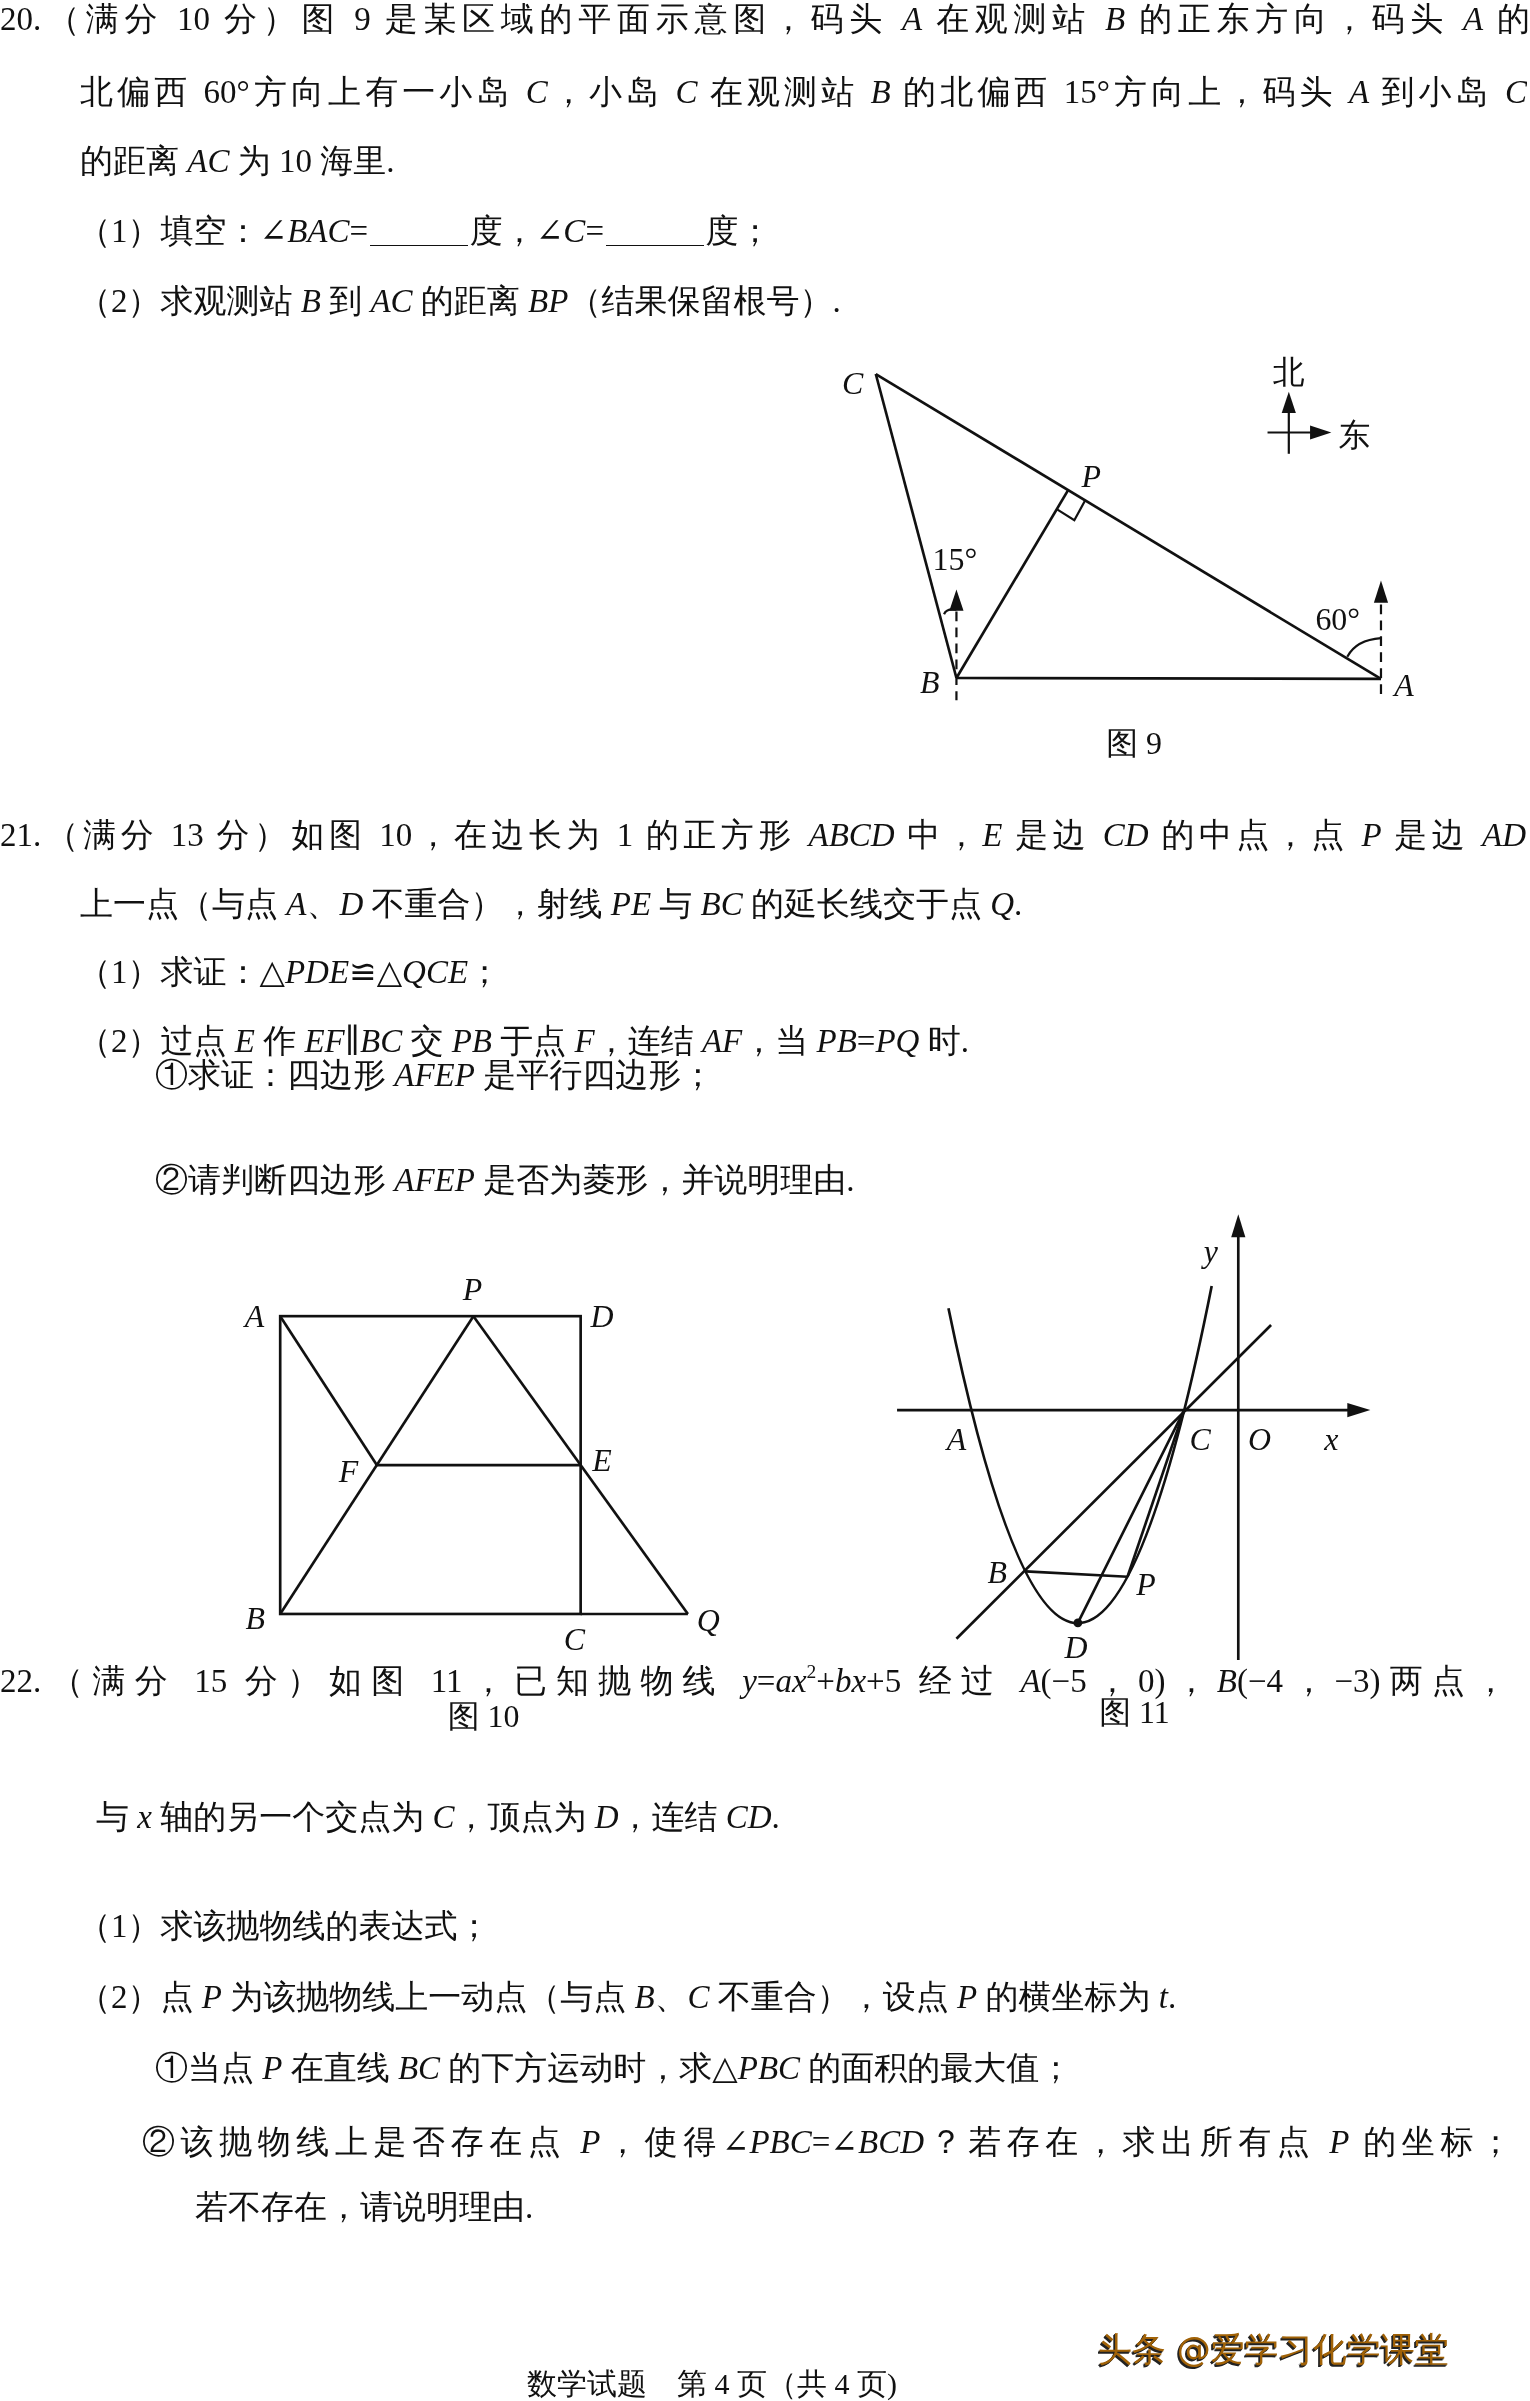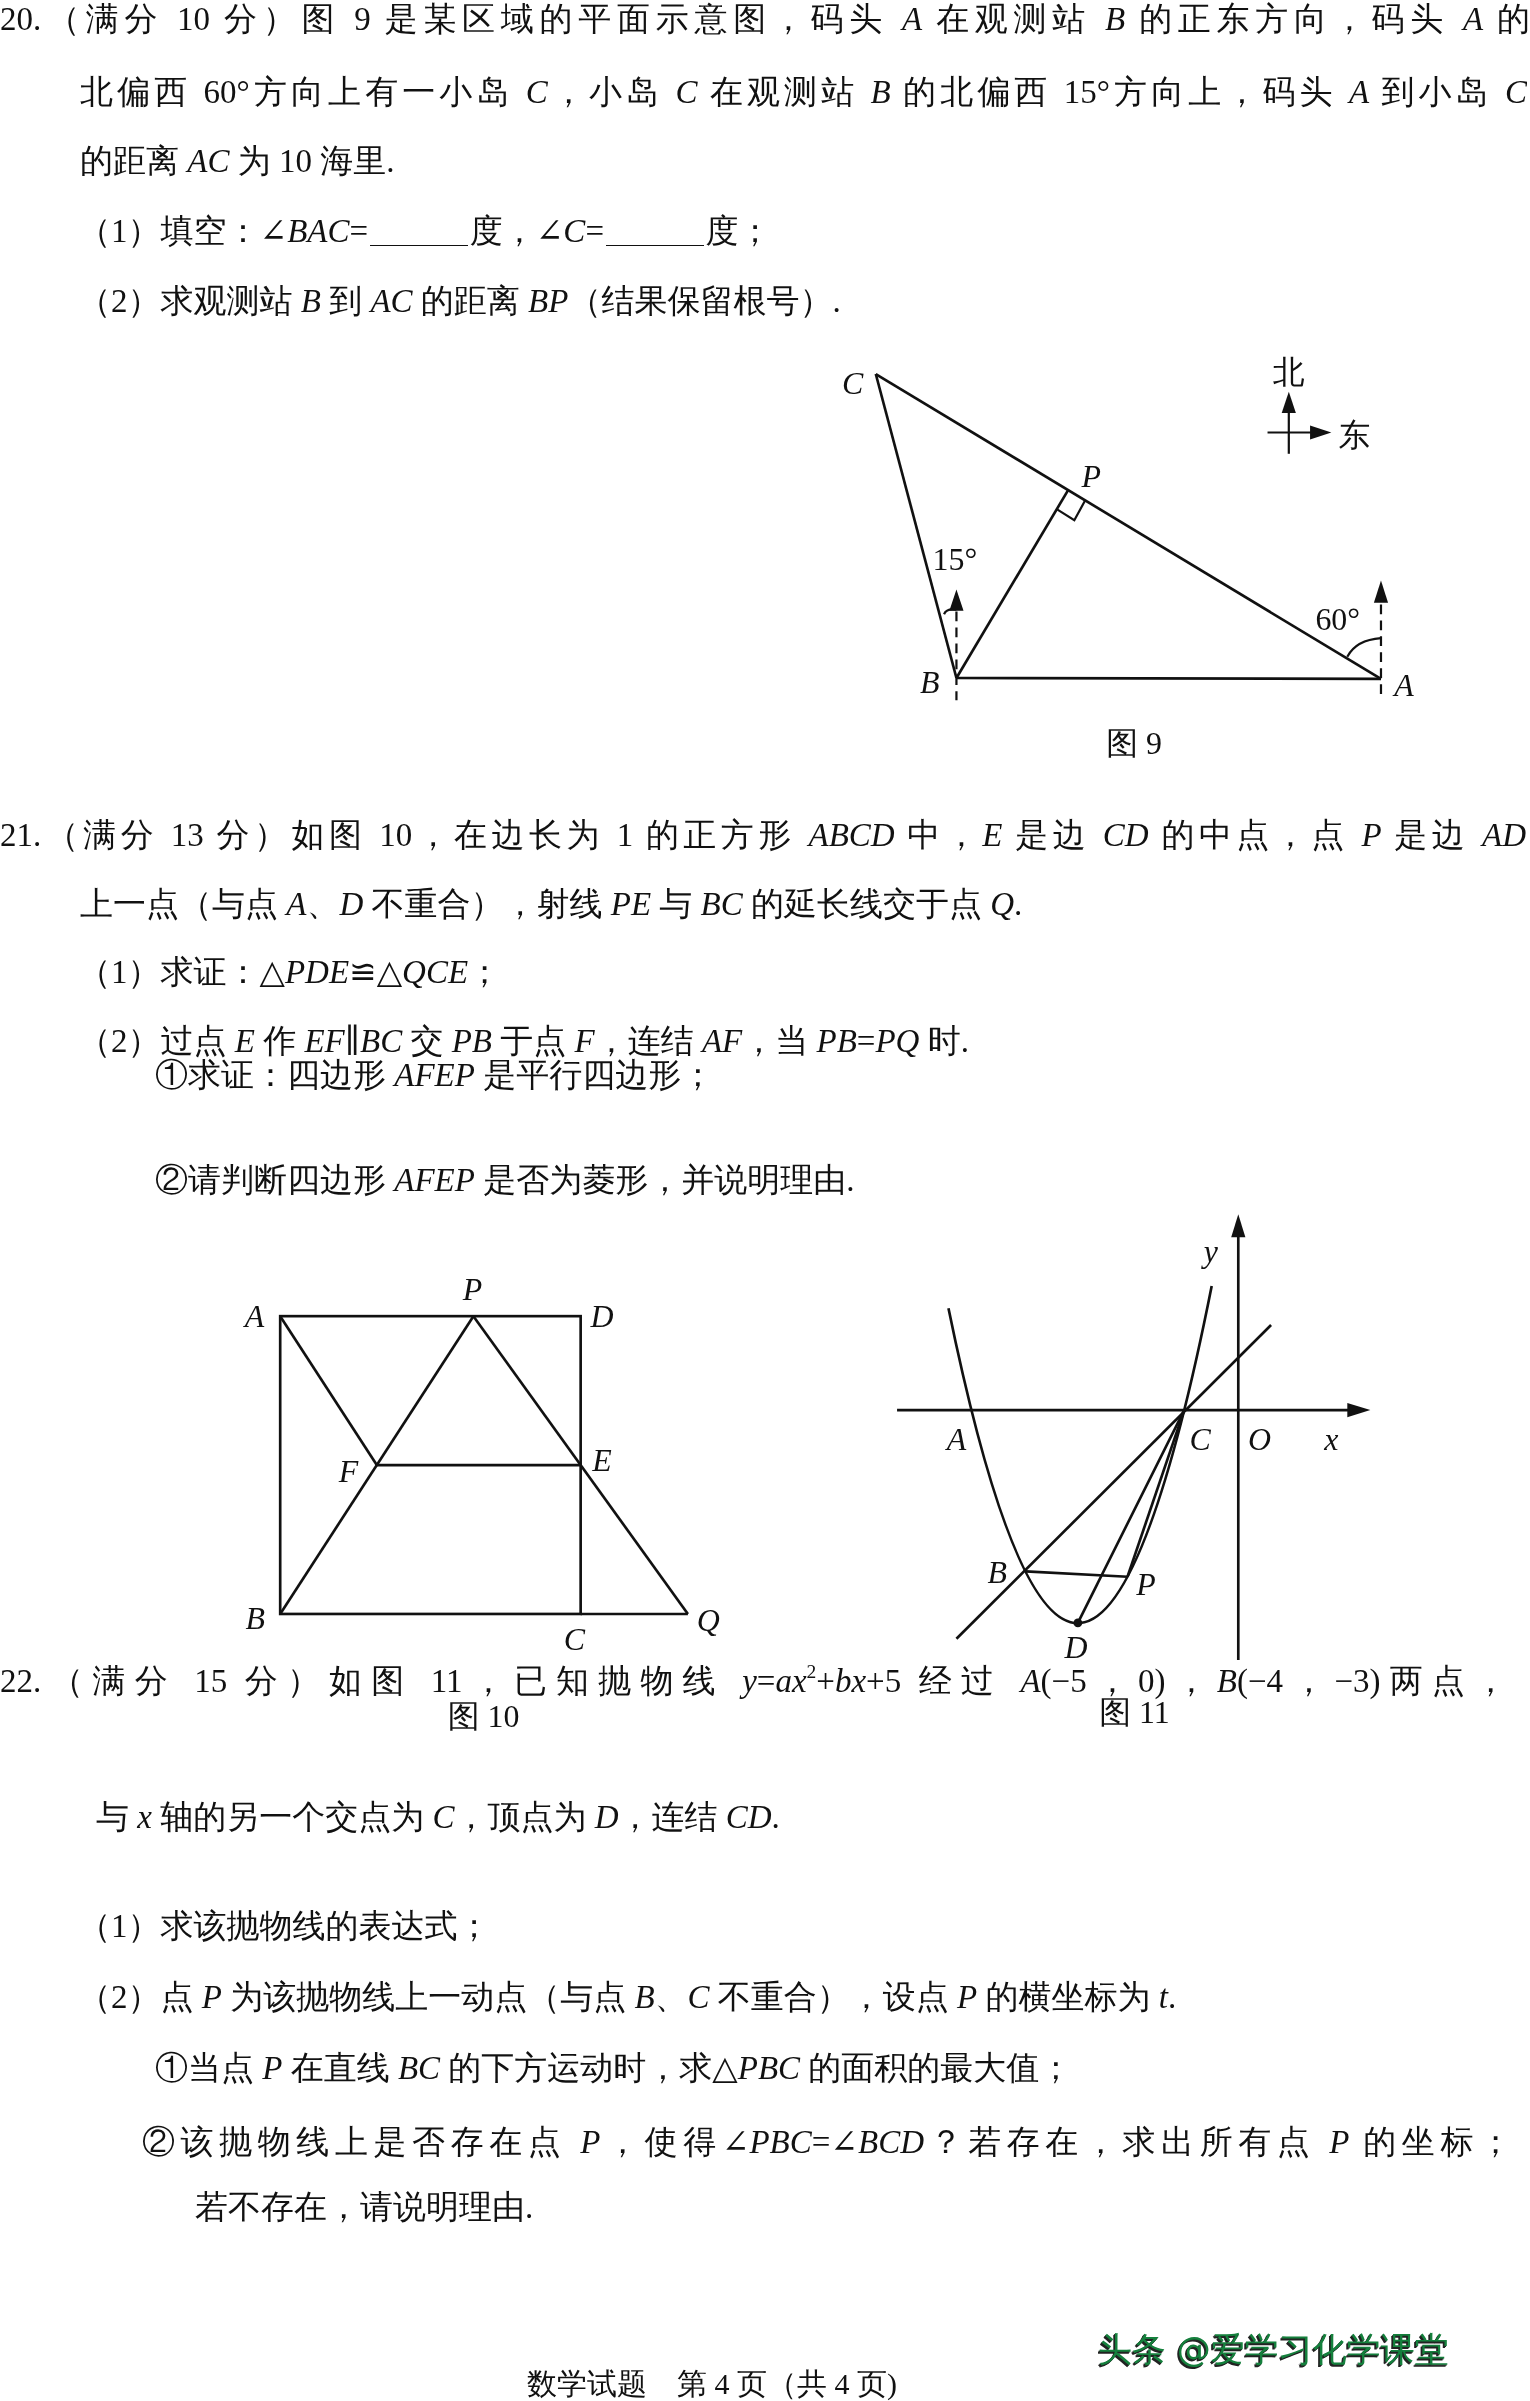--- a/index.html
+++ b/index.html
@@ -9,21 +9,21 @@
           white-space: nowrap; }
   .justify { text-align: justify; text-align-last: justify; white-space: normal; overflow: hidden; }
   .i { font-style: italic; }
   .sup { font-size: 19.5px; vertical-align: 14px; line-height: 0; }
   .blank { display: inline-block; width: 98px; border-bottom: 1.8px solid #111; height: 26.6px; vertical-align: -3.5px; margin: 0 1.8px; }
   .fig { position: absolute; left: 0; top: 0; }
   .lbl { font-family: "Liberation Serif", "DejaVu Serif", serif; font-size: 36px; fill: #111; }
   .lbl-i { font-style: italic; }
   .footer { position: absolute; font-size: 30px; line-height: 35px; white-space: nowrap; }
   .watermark { position: absolute; font-family: "DejaVu Sans", "Liberation Sans", sans-serif;
-               font-size: 34px; line-height: 39px; color: #15803d; white-space: nowrap;
+               font-size: 34px; line-height: 39px; color: #a16207; white-space: nowrap;
                text-shadow: -1.8px 1.8px 0 #222, -0.9px 0.9px 0 #222; }
 </style>
 </head>
 <body>
 
 <div>
   <div class="line justify" style="top:-16px; left:0; width:1530px;"><span>20.（满分 10 分）图 9 是某区域的平面示意图，码头 </span><span class="i">A</span><span> 在观测站 </span><span class="i">B</span><span> 的正东方向，码头 </span><span class="i">A</span><span> 的</span></div>
   <div class="line justify" style="top:57px; left:80px; width:1447px;"><span>北偏西 60°方向上有一小岛 </span><span class="i">C</span><span>，小岛 </span><span class="i">C</span><span> 在观测站 </span><span class="i">B</span><span> 的北偏西 15°方向上，码头 </span><span class="i">A</span><span> 到小岛 </span><span class="i">C</span></div>
   <div class="line" style="top:126px; left:80px;"><span>的距离 </span><span class="i">AC</span><span> 为 10 海里.</span></div>
   <div class="line" style="top:196px; left:78px;"><span>（1）填空：∠</span><span class="i">BAC</span><span>=</span><span class="blank"></span><span>度，∠</span><span class="i">C</span><span>=</span><span class="blank"></span><span>度；</span></div>

